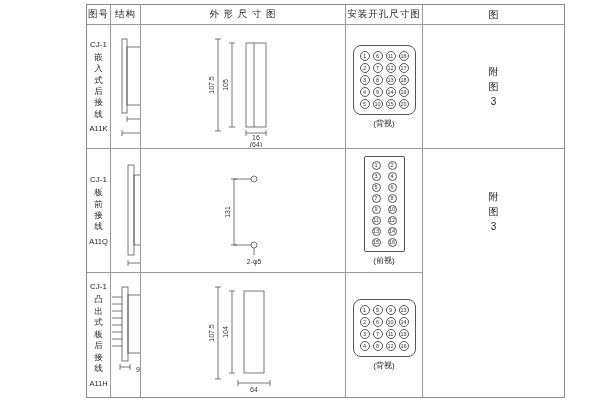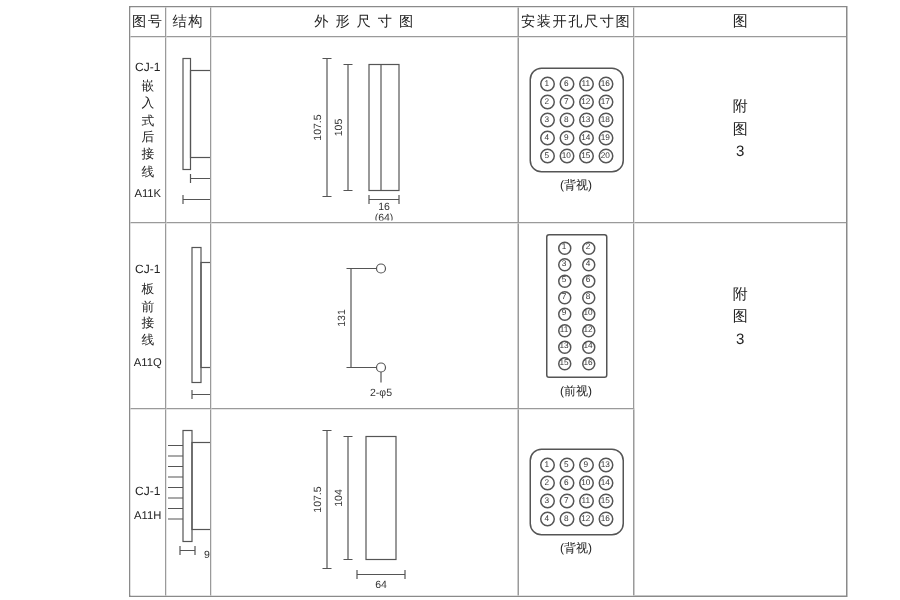--- a/index.html
+++ b/index.html
@@ -261,20 +261,21 @@
           </div>
         </div>
       <div class="caption">(前视)</div>
     </div>
 
     <div class="cell">
       <div class="vtext">附图3</div>
     </div>
     <div class="cell struct">
       <div class="model">CJ-1</div>
+      <div class="vtext desc">凸出式板后接线</div>
       <div class="code">A11H</div>
     </div>
     <div class="cell">
       <svg width="203" height="120" viewBox="0 0 203 120">
         <g>
           <rect x="26" y="14" width="42" height="66"></rect>
           <line x1="32" y1="66" x2="50" y2="26"></line>
           <line x1="42" y1="72" x2="60" y2="32"></line>
         </g>
         <g>

